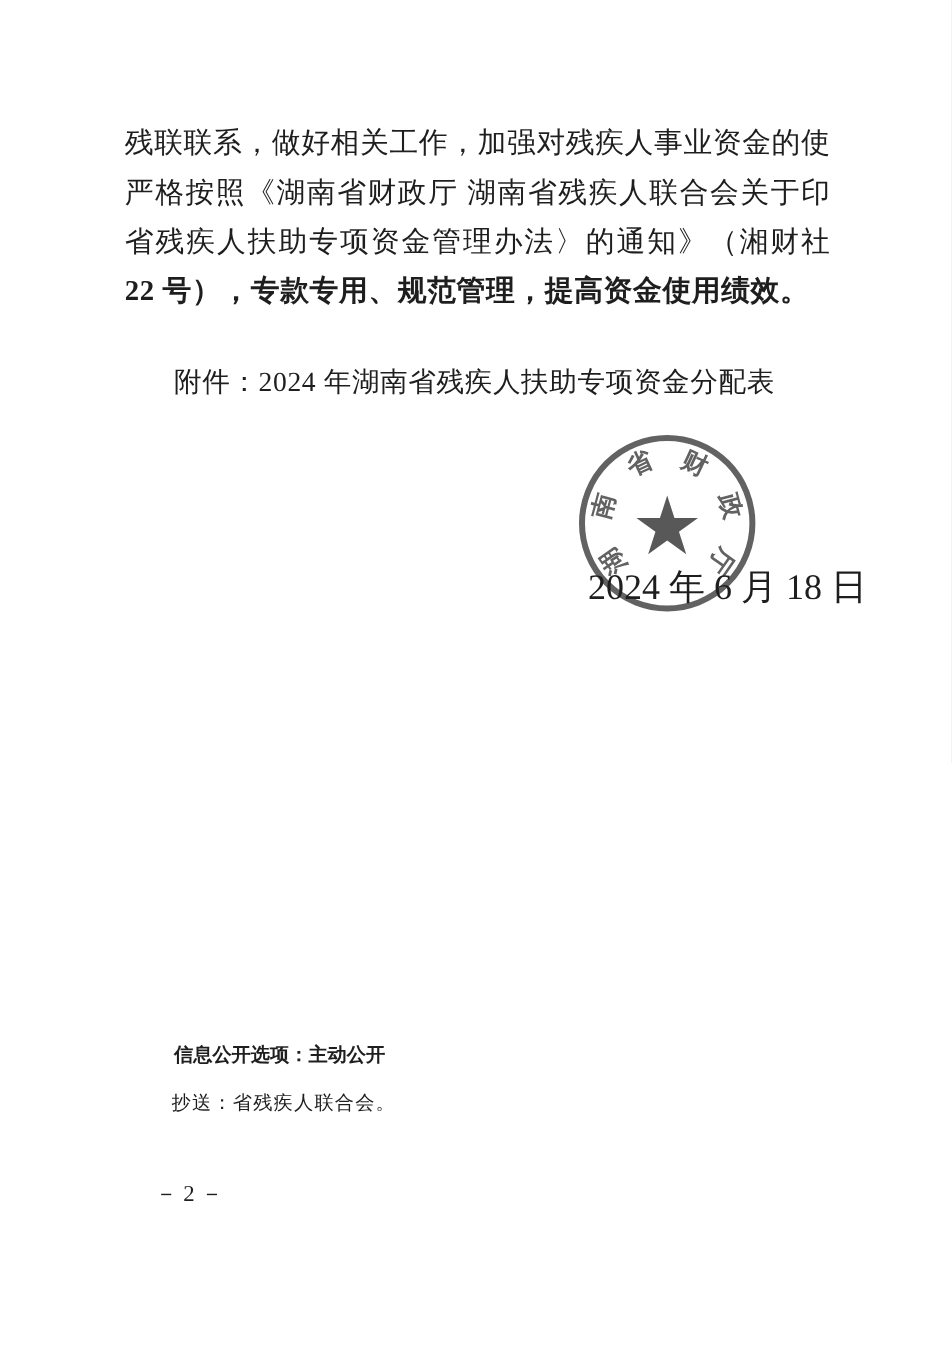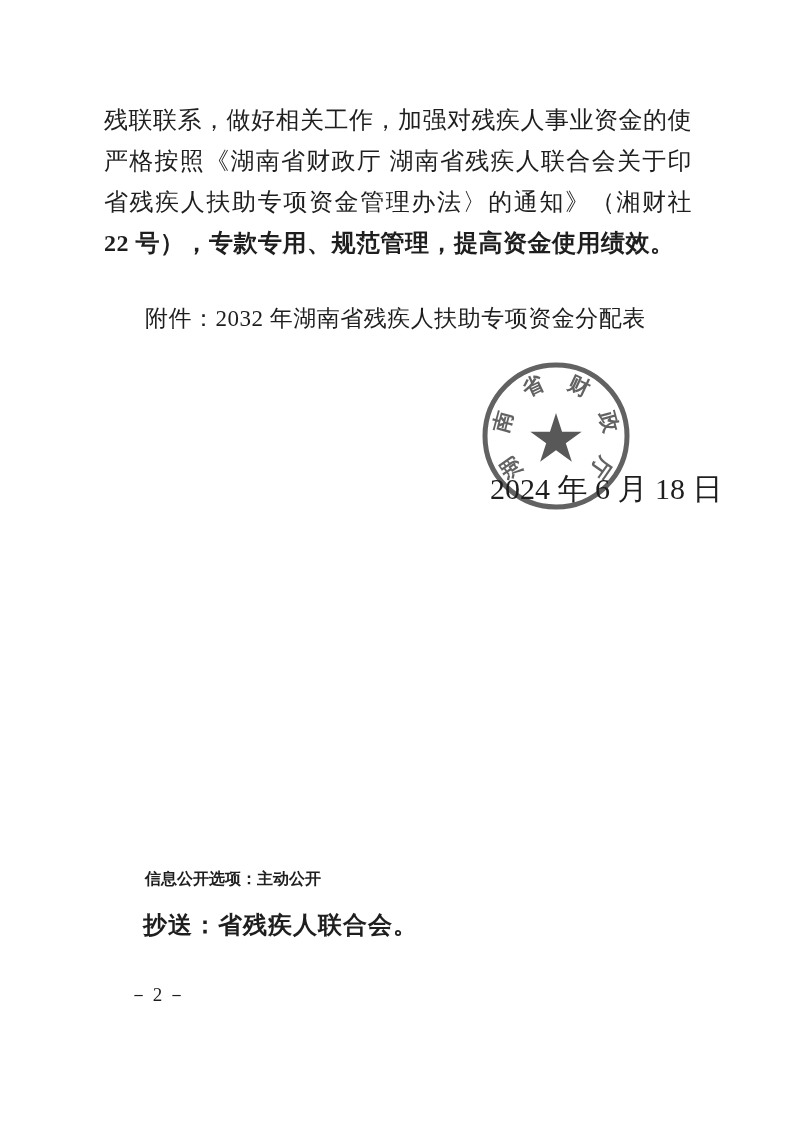--- a/index.html
+++ b/index.html
@@ -82,24 +82,23 @@
     top: 869px;
     font-family: "Liberation Sans", "DejaVu Sans", sans-serif;
     font-weight: bold;
     font-size: 16px;
     white-space: nowrap;
   }
   .footer-cc {
     position: absolute;
     left: 143px;
     top: 909px;
-    font-size: 24px;
+    font-size: 16px;
     letter-spacing: 1px;
     white-space: nowrap;
-    font-weight: bold;
   }
   .page-number {
     position: absolute;
     left: 129px;
     top: 982px;
     font-size: 19px;
     white-space: nowrap;
   }
 </style>
 </head>
@@ -107,21 +106,21 @@
 
 <div class="page">
 
   <div class="body-text">
     <div class="body-line">残联联系，做好相关工作，加强对残疾人事业资金的使用管理，</div>
     <div class="body-line">严格按照《湖南省财政厅 湖南省残疾人联合会关于印发〈湖南</div>
     <div class="body-line">省残疾人扶助专项资金管理办法〉的通知》（湘财社〔2019〕</div>
     <div class="body-line last">22 号），专款专用、规范管理，提高资金使用绩效。</div>
   </div>
 
-  <div class="attachment">附件：2032 年湖南省残疾人扶助专项资金分配表</div>
+  <div class="attachment">附件：2024 年湖南省残疾人扶助专项资金分配表</div>
 
   <div class="seal">
     <svg id="seal-svg" width="178" height="178" viewBox="0 0 178 178">
       <circle cx="89" cy="89" r="71" fill="none" stroke="#4d4d4d" stroke-width="5"></circle>
       <polygon id="seal-star" fill="#424242" points="89,66 95.06241709214457,84.65579872001679 114.67852593996915,84.65654115187643 98.80919690906822,96.18720127998321 104.87020181189678,114.84345884812359 89,103.314 73.12979818810322,114.84345884812359 79.19080309093178,96.18720127998321 63.32147406003085,84.65654115187641 82.93758290785543,84.65579872001679"></polygon>
       <g id="seal-arc-text">
           <text x="43.94663756410544" y="120.54670399930752" text-anchor="middle" dominant-baseline="central" transform="rotate(-125 43.94663756410544 120.54670399930752)" class="seal-arc-char">湖</text>
           <text x="35.87407955410124" y="74.76495251936136" text-anchor="middle" dominant-baseline="central" transform="rotate(-75 35.87407955410124 74.76495251936136)" class="seal-arc-char">南</text>
           <text x="65.75599560426153" y="39.15307171298425" text-anchor="middle" dominant-baseline="central" transform="rotate(-25 65.75599560426153 39.15307171298425)" class="seal-arc-char">省</text>
           <text x="112.24400439573847" y="39.15307171298425" text-anchor="middle" dominant-baseline="central" transform="rotate(25 112.24400439573847 39.15307171298425)" class="seal-arc-char">财</text>

